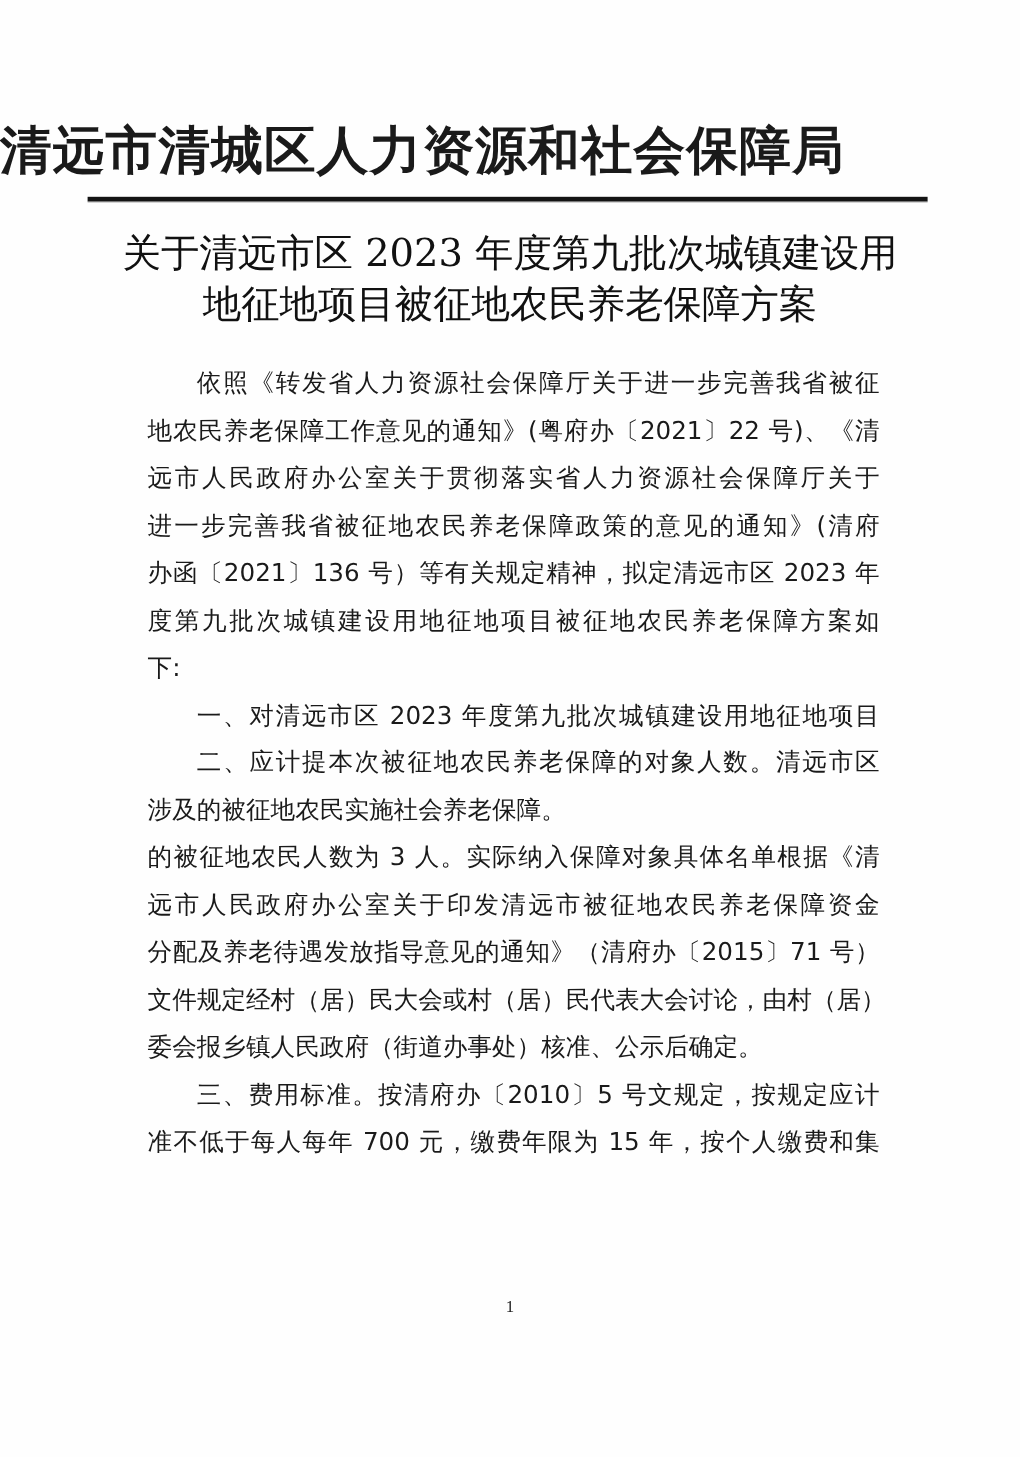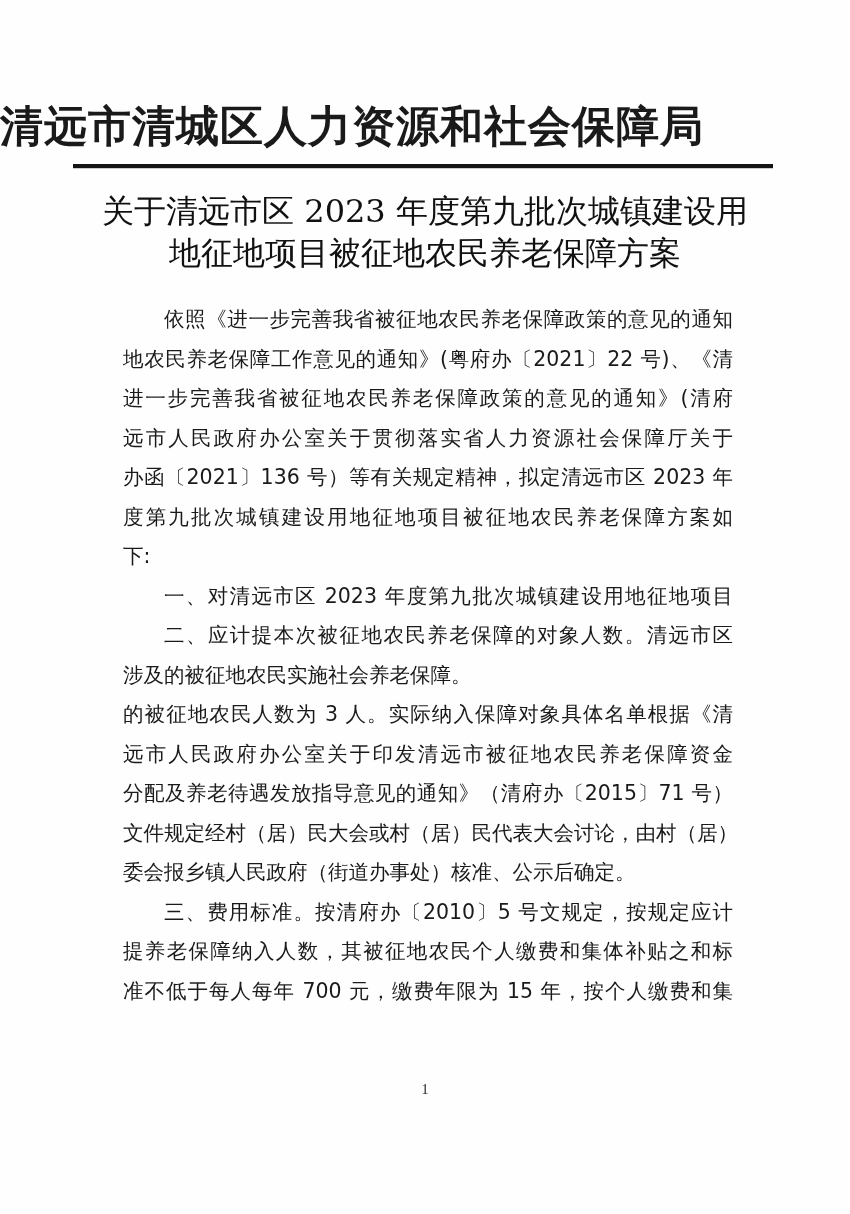--- a/index.html
+++ b/index.html
@@ -109,35 +109,34 @@
 
   <div class="header-rule"></div>
   <div class="header-rule-shadow"></div>
 
   <div class="doc-title">
     <div>关于清远市区 2023 年度第九批次城镇建设用</div>
     <div>地征地项目被征地农民养老保障方案</div>
   </div>
 
   <div class="body-text">
-    <div class="line indent">依照《进一步完善我省被征地农民养老保障政策的意见的通知</div>
+    <div class="line indent">依照《转发省人力资源社会保障厅关于进一步完善我省被征</div>
     <div class="line">地农民养老保障工作意见的通知》(粤府办〔2021〕22 号)、《清</div>
+    <div class="line">远市人民政府办公室关于贯彻落实省人力资源社会保障厅关于</div>
     <div class="line">进一步完善我省被征地农民养老保障政策的意见的通知》(清府</div>
-    <div class="line">远市人民政府办公室关于贯彻落实省人力资源社会保障厅关于</div>
     <div class="line">办函〔2021〕136 号）等有关规定精神，拟定清远市区 2023 年</div>
     <div class="line">度第九批次城镇建设用地征地项目被征地农民养老保障方案如</div>
     <div class="line last">下:</div>
     <div class="line indent">一、对清远市区 2023 年度第九批次城镇建设用地征地项目</div>
     <div class="line indent">二、应计提本次被征地农民养老保障的对象人数。清远市区</div>
     <div class="line last">涉及的被征地农民实施社会养老保障。</div>
     <div class="line">的被征地农民人数为 3 人。实际纳入保障对象具体名单根据《清</div>
     <div class="line">远市人民政府办公室关于印发清远市被征地农民养老保障资金</div>
     <div class="line">分配及养老待遇发放指导意见的通知》（清府办〔2015〕71 号）</div>
     <div class="line">文件规定经村（居）民大会或村（居）民代表大会讨论，由村（居）</div>
     <div class="line last">委会报乡镇人民政府（街道办事处）核准、公示后确定。</div>
     <div class="line indent">三、费用标准。按清府办〔2010〕5 号文规定，按规定应计</div>
-    <div class="line">提养老保障纳入人数，其被征地农民个人缴费和集体补贴之和标</div>
     <div class="line">准不低于每人每年 700 元，缴费年限为 15 年，按个人缴费和集</div>
   </div>
 
   <div class="page-number">1</div>
 
 </div>
 
 </body></html>

